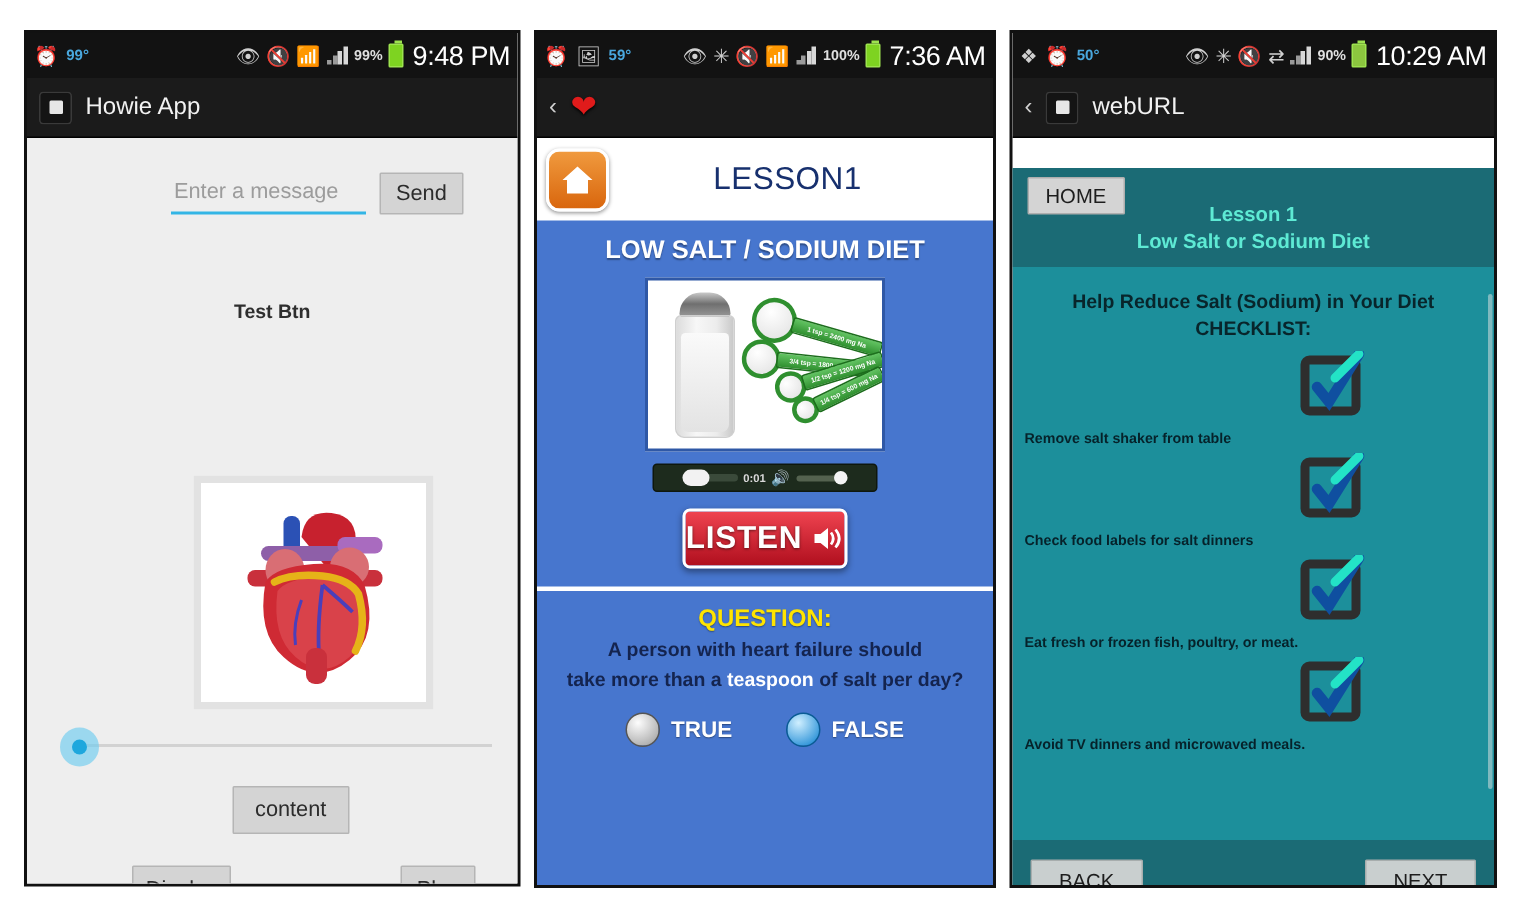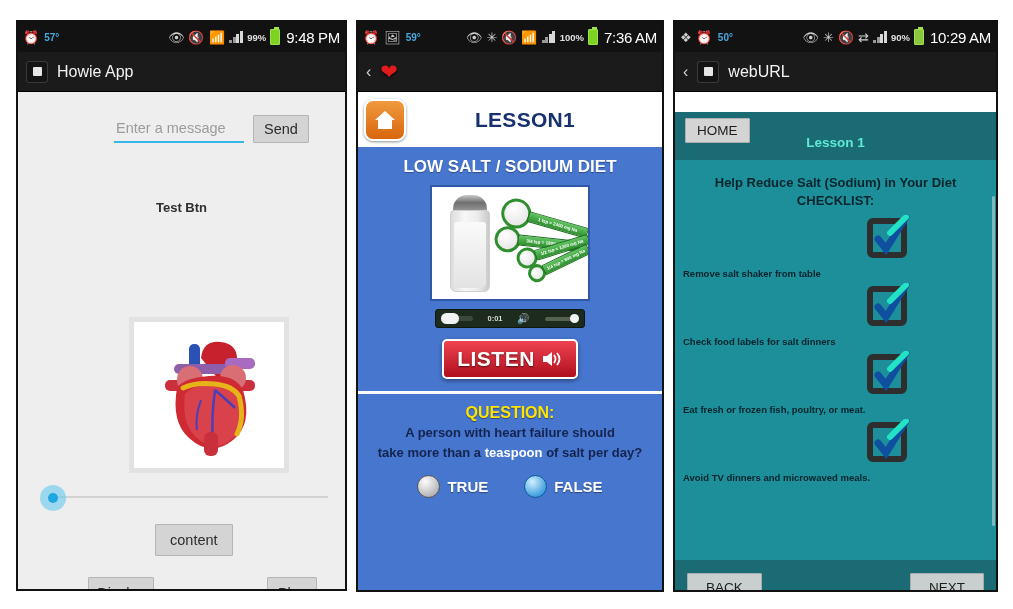--- a/index.html
+++ b/index.html
@@ -27,21 +27,21 @@
   .statusbar {
     height:30px; background:#121212; color:#e8e8e8;
     display:flex; align-items:center; padding:0 5px;
     font-size:12px; position:relative;
   }
   .sb-left { display:flex; align-items:center; gap:5px; }
   .sb-right { display:flex; align-items:center; gap:4px; margin-left:auto; }
   .sb-ico { display:inline-block; line-height:1; font-size:13px; color:#cfcfcf; }
   .sb-temp { color:#4aa8de; font-size:10px; font-weight:bold; }
   .sb-pct { font-size:9.5px; color:#e0e0e0; font-weight:bold; }
-  .sb-clock { font-size:15px; color:#fff; font-weight:400; letter-spacing:-.3px; padding-left:2px;}
+  .sb-clock { font-size:18px; color:#fff; font-weight:400; letter-spacing:-.3px; padding-left:2px;}
   .batt {
     width:10px; height:16px; background:#7ed321; border:1px solid #9de34f;
     border-radius:1px; position:relative; display:inline-block;
   }
   .batt.dim { background:#8cc63f; }
   .batt:before {
     content:""; position:absolute; top:-3px; left:2.5px; width:5px; height:2px; background:#9de34f;
   }
   .sig { display:inline-block; width:14px; height:12px; position:relative; }
   .sig i { position:absolute; bottom:0; width:3px; background:#9a9a9a; }
@@ -115,21 +115,21 @@
     height:55px; background:#fff; display:flex; align-items:center;
     padding:0 6px; gap:16px;
   }
   .homeico {
     width:42px; height:42px; border-radius:9px;
     background:linear-gradient(#f09a3e,#d9660d);
     border:2px solid #fff; box-shadow:0 1px 3px rgba(0,0,0,.45);
     display:flex; align-items:center; justify-content:center;
   }
   .lessontitle {
-    font-size:21px; font-weight:bold; color:#17306e; letter-spacing:.3px;
+    font-size:21px; font-weight:normal; color:#17306e; letter-spacing:.3px;
     flex:1; text-align:center; padding-right:28px;
   }
   .bluehead {
     text-align:center; color:#fff; font-size:17px; font-weight:bold;
     padding:10px 0 8px 0; text-shadow:0 1px 1px rgba(0,0,0,.35);
   }
   .saltimgbox {
     width:160px; height:116px; margin:0 auto; background:#fff;
     border:2px solid #2f58a6; position:relative; overflow:hidden;
   }
@@ -156,31 +156,31 @@
   .spoon .handle {
     position:absolute; height:11px;
     background:linear-gradient(#63c463,#2f8f2f);
     border:1px solid #1d6e1d; border-radius:2px;
     color:#fff; font-size:4.5px; font-weight:bold; line-height:9px;
     text-align:center; white-space:nowrap; overflow:hidden;
   }
   .playerbar {
     width:150px; height:19px; margin:8px auto 0 auto;
     background:#1d2b1d; border-radius:3px;
-    display:flex; align-items:center; padding:0 5px; gap:15px;
+    display:flex; align-items:center; padding:0 19px; gap:4px;
     border:1px solid #0e170e;
   }
   .pb-track { flex:1; height:5px; background:#3a4a3a; border-radius:3px; position:relative; }
   .pb-thumb { position:absolute; left:0; top:-3px; width:18px; height:11px; background:#f2f2f2; border-radius:6px;}
   .pb-time { color:#d8d8d8; font-size:7.5px; font-weight:bold; }
   .pb-spk { color:#eee; font-size:10px; }
   .pb-vol { width:34px; height:4px; background:#54624f; border-radius:3px; position:relative; }
   .pb-vol i { position:absolute; right:0; top:-3px; width:9px; height:9px; background:#f4f4f4; border-radius:50%; }
   .listenbtn {
-    width:136px; height:40px; margin:11px auto 0 auto;
+    width:110px; height:40px; margin:11px auto 0 auto;
     background:linear-gradient(#ef4350,#b00f1e);
     border:2px solid #fff; border-radius:5px;
     box-shadow:0 2px 4px rgba(0,0,0,.4);
     display:flex; align-items:center; justify-content:center; gap:6px;
     color:#fff; font-size:21px; font-weight:bold; letter-spacing:.5px;
     text-shadow:0 1px 2px rgba(0,0,0,.55); cursor:pointer;
   }
   .qdivider { height:3px; background:#fff; margin-top:12px; }
   .qblock { padding:10px 6px 0 6px; text-align:center; }
   .qlabel { color:#ffe400; font-size:16px; font-weight:bold; text-shadow:0 1px 1px rgba(0,0,0,.4); }
@@ -223,21 +223,21 @@
 </head>
 <body>
 
 <div class="stage">
 
   <div class="phone" id="phone1">
 
     <div class="statusbar">
       <div class="sb-left">
         <span class="sb-ico">⏰</span>
-        <span class="sb-temp">57°</span>
+        <span class="sb-temp">99°</span>
       </div>
       <div class="sb-right">
         <span class="sb-ico">👁</span>
         <span class="sb-ico">🔇</span>
         <span class="sb-ico">📶</span>
         <span class="sig">
             <i></i>
             <i></i>
             <i></i>
             <i></i>
@@ -441,20 +441,21 @@
         </span>
       <span class="ab-title">webURL</span>
     </div>
 
     <div id="p3body">
 
       <div class="t-head">
         <button class="homebtn">HOME</button>
         <div class="t-titles">
           <div>Lesson 1</div>
+          <div>Low Salt or Sodium Diet</div>
         </div>
       </div>
 
       <div class="chk-head">
         <div>Help Reduce Salt (Sodium) in Your Diet</div>
         <div>CHECKLIST:</div>
       </div>
 
       <div class="chk-list">
 

